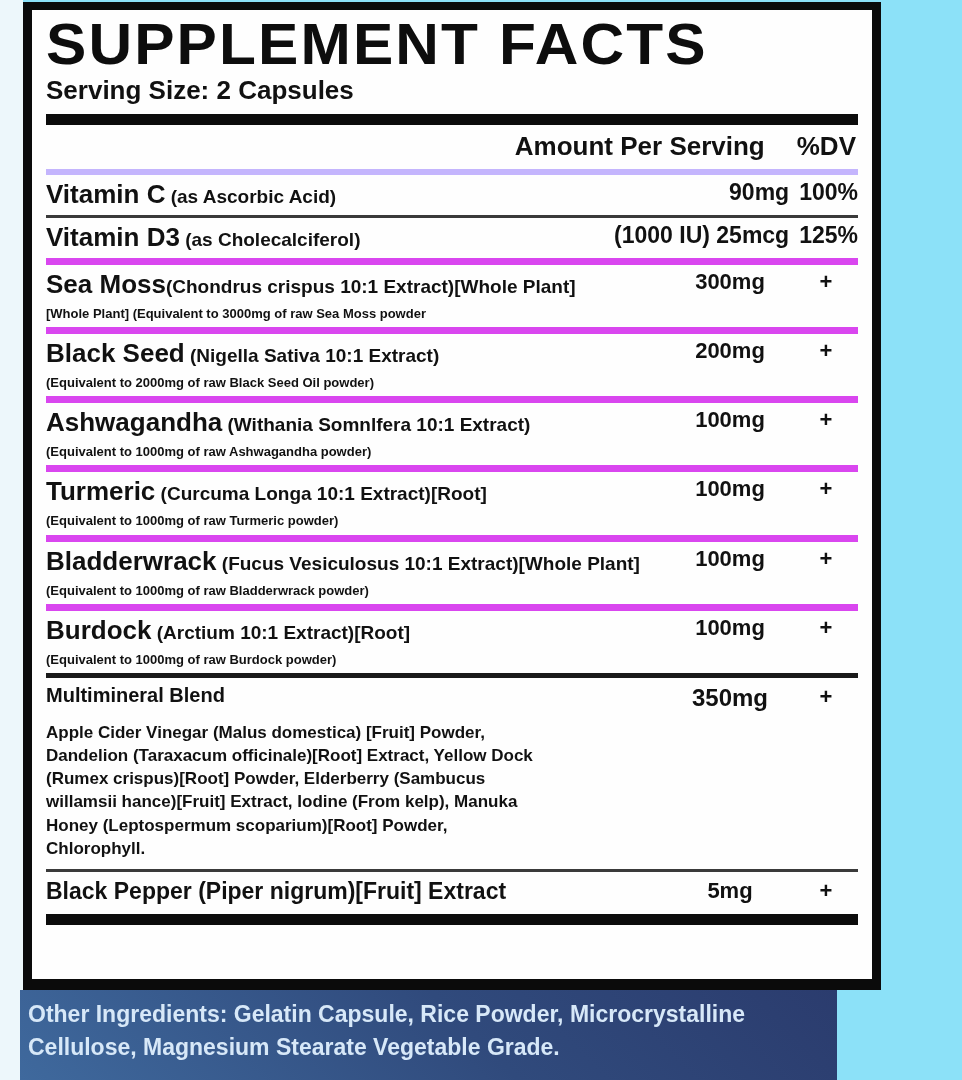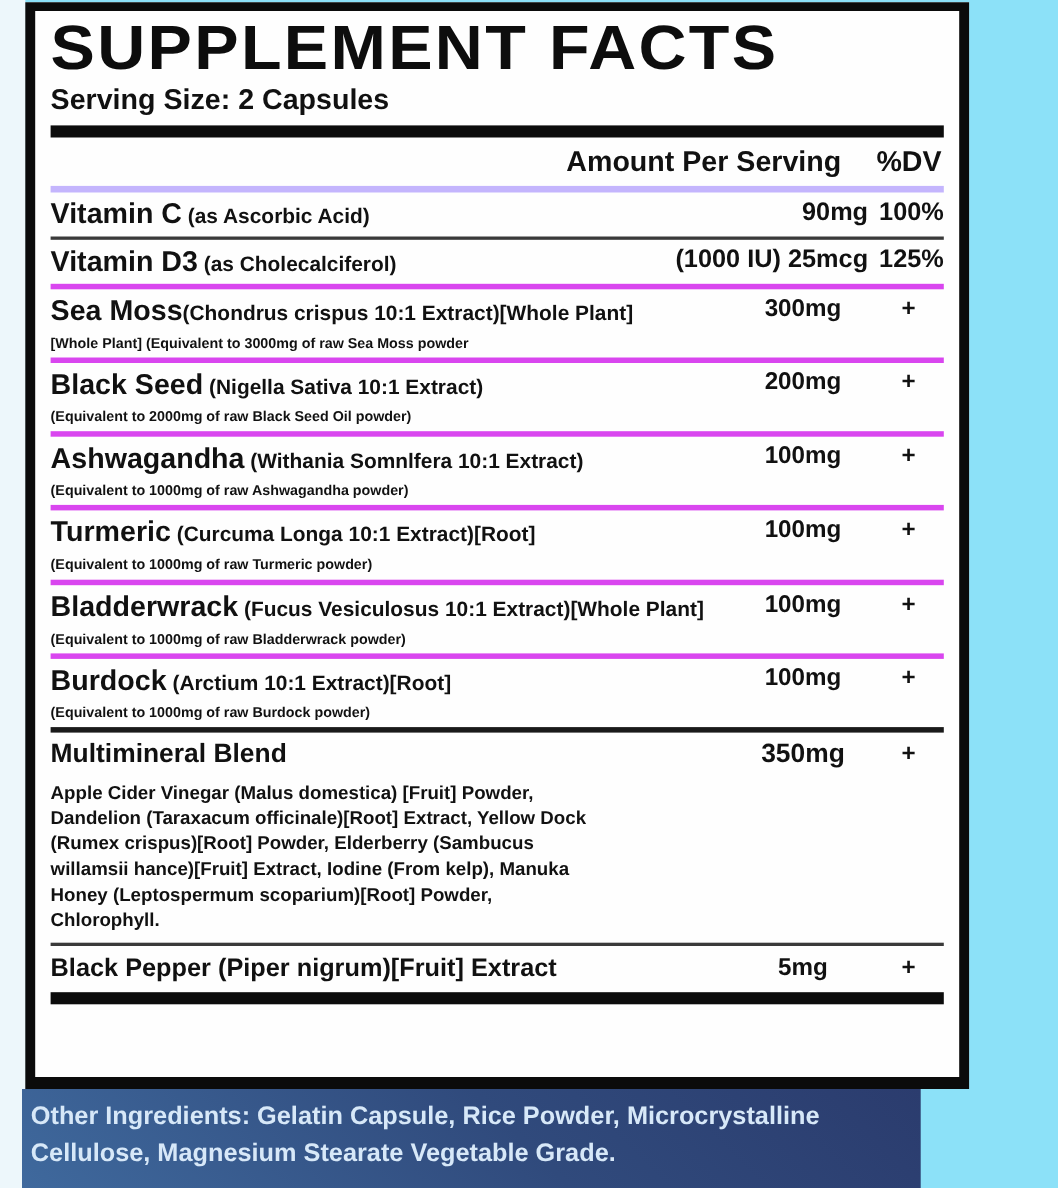--- a/index.html
+++ b/index.html
@@ -32,35 +32,35 @@
   }
   .serving-line { font-size:26px; line-height:1.24; color:#111; }
   .bar { background:#0c0c0c; height:11px; width:100%; }
   .bar.top-bar { margin-top:7px; }
   .bar.bottom-bar { margin-top:3px; }
   .colhead {
     display:flex; justify-content:flex-end; align-items:baseline; gap:32px;
     font-size:26px; padding:6px 2px 7px 0;
     border-bottom:6px solid #c4b5fd;
   }
-  .row { border-bottom:5px solid #d946ef; padding:4px 0 5px 0; }
+  .row { border-bottom:7px solid #d946ef; padding:4px 0 5px 0; }
   .row.thin-rule { border-bottom-width:3px; border-bottom-color:#3a3a3a; }
   .row.heavy-rule { border-bottom-width:5px; border-bottom-color:#1a1a1a; }
   .row.no-rule { border-bottom:none; }
   .row-main { display:flex; align-items:flex-start; }
   .nm { flex:1 1 auto; white-space:nowrap; overflow:visible; }
   .name { font-size:26px; }
   .detail { font-size:19px; }
   .amt { flex:0 0 128px; text-align:center; font-size:22px; }
   .dv  { flex:0 0 64px;  text-align:center; font-size:22px; }
   .right-cluster { margin-left:auto; display:flex; gap:10px; align-items:baseline; white-space:nowrap; }
   .right-cluster .amt, .right-cluster .dv { flex:none; text-align:right; font-size:23px; }
   .sub { font-size:13px; line-height:1.25; margin-top:6px; white-space:nowrap; }
   .row.blend { padding-top:6px; }
-  .row.blend .name { font-size:24px; }
+  .row.blend .name { font-size:20px; }
   .row.blend .amt { font-size:24px; }
   .desc { margin-top:9px; padding-bottom:4px; }
   .desc-line { font-size:17px; line-height:1.36; }
   .row.pepper .name, .row.pepper .detail { font-size:23px; }
   .row.pepper { padding:6px 0; }
   .other-bar {
     position:absolute; left:20px; top:990px; width:817px; height:90px;
     background:linear-gradient(225deg, #2b3c6e 0%, #304a7c 45%, #3f699d 100%);
     color:#d7e8f8;
     font-size:23px; line-height:1.45;

